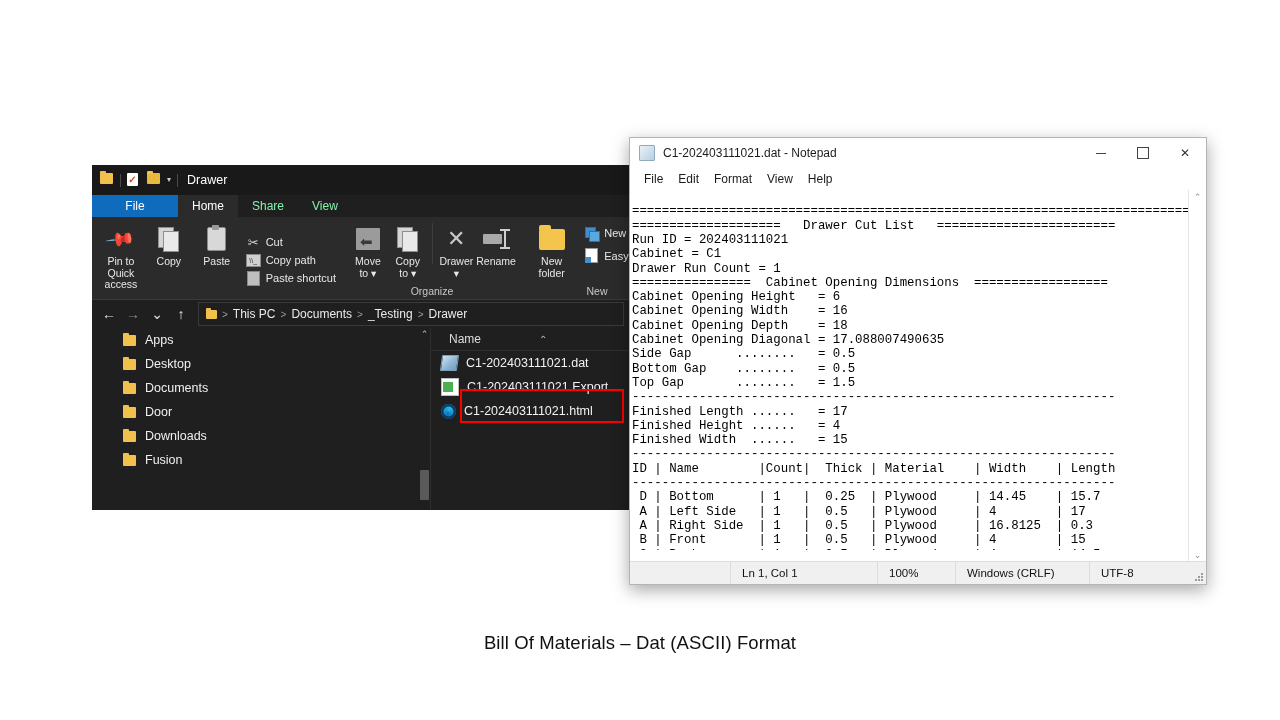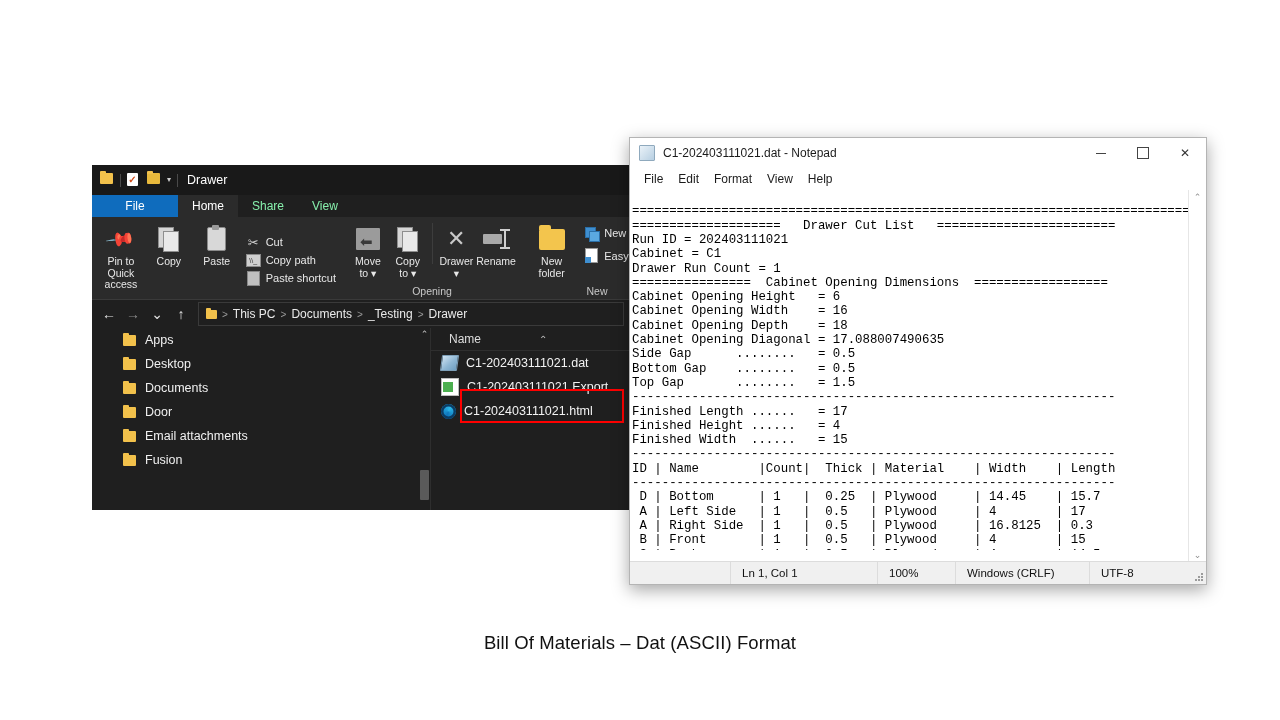--- a/index.html
+++ b/index.html
@@ -376,21 +376,21 @@
         <div class="bigbtn">
           <div class="ico">
               <div class="renamei">
                 <span class="bar"></span>
                 <span class="cursor"></span>
               </div>
             </div>
           <div class="lbl">Rename</div>
         </div>
       </div>
-      <div class="rgroup-label">Opening</div>
+      <div class="rgroup-label">Organize</div>
     </div>
 
     <div class="rgroup-div"></div>
 
     <div class="rgroup" style="width:150px;">
       <div class="rgroup-body">
         <div class="bigbtn">
           <div class="ico">
               <div class="bigfolder"></div>
             </div>
@@ -449,21 +449,21 @@
       <div class="nav-item">
         <span class="nav-folder"></span>
         <span>Documents</span>
       </div>
       <div class="nav-item">
         <span class="nav-folder"></span>
         <span>Door</span>
       </div>
       <div class="nav-item">
         <span class="nav-folder"></span>
-        <span>Email attachments</span>
+        <span>Downloads</span>
       </div>
       <div class="nav-item">
         <span class="nav-folder"></span>
         <span>Fusion</span>
       </div>
       <div id="nav-scroll">
         <div class="up">⌃</div>
         <div id="nav-thumb"></div>
       </div>
     </div>

